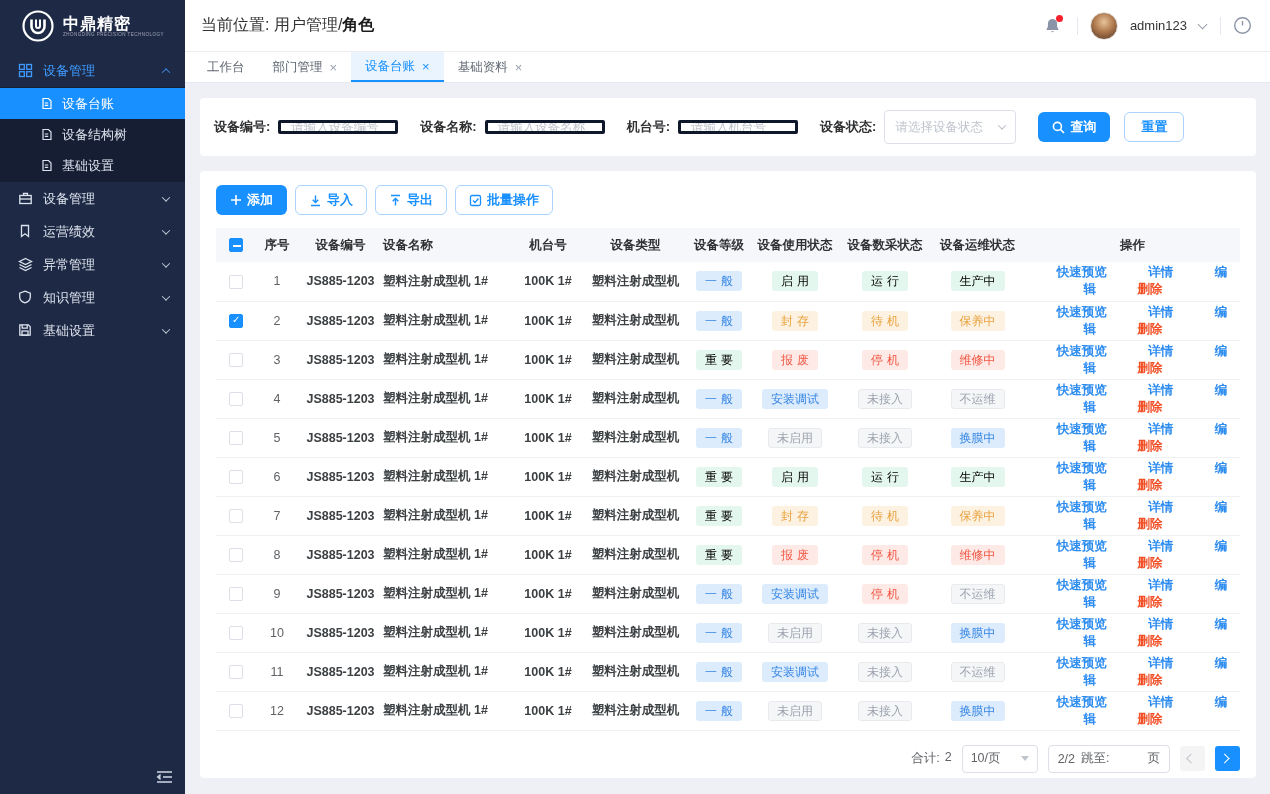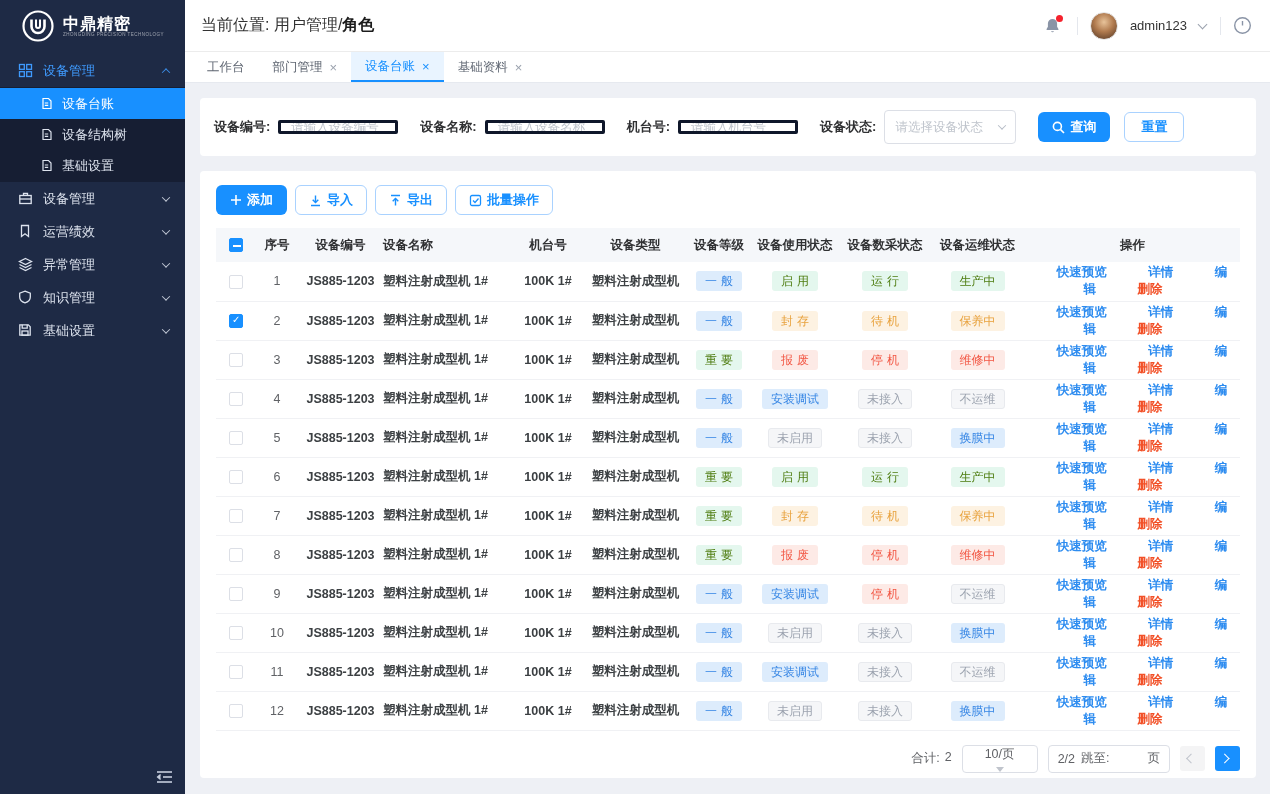--- a/index.html
+++ b/index.html
@@ -72,31 +72,31 @@
   tbody td { height:39px; border-bottom:1px solid #f0f1f4; text-align:center; font-size:12.5px; color:#606266; }
   td.c-bold { font-weight:bold; color:#3c4043; }
   .cb { display:inline-block; width:14px; height:14px; border:1px solid #dcdfe6; border-radius:2px; background:#fff; vertical-align:middle; position:relative; cursor:pointer; }
   .cb.checked { background:#1890ff; border-color:#1890ff; }
   .cb.checked::after { content:"✓"; position:absolute; left:2px; top:-1px; color:#fff; font-size:10px; font-weight:bold; }
   .cb.indet { background:#1890ff; border-color:#1890ff; }
   .cb.indet::after { content:""; position:absolute; left:3px; top:6px; width:8px; height:2px; background:#fff; }
   .badge { display:inline-block; padding:4px 9px; border-radius:3px; font-size:12px; line-height:1; white-space:nowrap; }
   .badge.sp { letter-spacing:4px; padding-right:5px; }
   .b-blue { background:#ddecfc; color:#3585e4; }
-  .b-green { background:#e4f7ee; color:#4d7c0f; }
+  .b-green { background:#e4f7ee; color:#000000; }
   .b-orange { background:#fdf2e2; color:#e8a23d; }
   .b-red { background:#fdeae6; color:#f25643; }
   .b-gray { background:#f5f6f8; color:#9ca3af; border:1px solid #e8eaee; padding:3px 8px; }
   .c-actions a { font-size:12.5px; font-weight:bold; color:#2d8cf0; margin:0 19px; cursor:pointer; text-decoration:none; }
   .c-actions a.danger { color:#f25027; }
 
   
   .pagination { display:flex; align-items:center; justify-content:flex-end; gap:10px; margin-top:14px; flex-shrink:0; font-size:12.5px; color:#606266; }
   .pg-total { display:flex; gap:5px; }
-  .pg-size { width:76px; height:28px; border:1px solid #dcdfe6; border-radius:4px; display:flex; align-items:center; justify-content:space-between; padding:0 8px; cursor:pointer; color:#606266;flex-direction:column; }
+  .pg-size { width:76px; height:28px; border:1px solid #dcdfe6; border-radius:4px; display:flex; align-items:center; justify-content:space-between; padding:0 8px; cursor:pointer; color:#606266; }
   .pg-size .tri { width:0; height:0; border-left:4px solid transparent; border-right:4px solid transparent; border-top:5px solid #c0c4cc; }
   .pg-jump { height:28px; border:1px solid #dcdfe6; border-radius:4px; display:flex; align-items:center; padding:0 9px; gap:6px; }
   .pg-jump input { width:26px; height:22px; border:none; outline:none; font-size:12.5px; text-align:center; font-family:inherit; }
   .pg-btn { width:25px; height:25px; border-radius:3px; display:flex; align-items:center; justify-content:center; cursor:pointer; }
   .pg-prev { background:#f4f4f5; }
   .pg-prev .a { width:7px; height:7px; border-left:1.6px solid #c0c4cc; border-bottom:1.6px solid #c0c4cc; transform:rotate(45deg) translate(-1px,1px); }
   .pg-next { background:#1890ff; }
   .pg-next .a { width:7px; height:7px; border-right:1.6px solid #fff; border-top:1.6px solid #fff; transform:rotate(45deg) translate(-2px,2px); }
 </style>
 </head>

